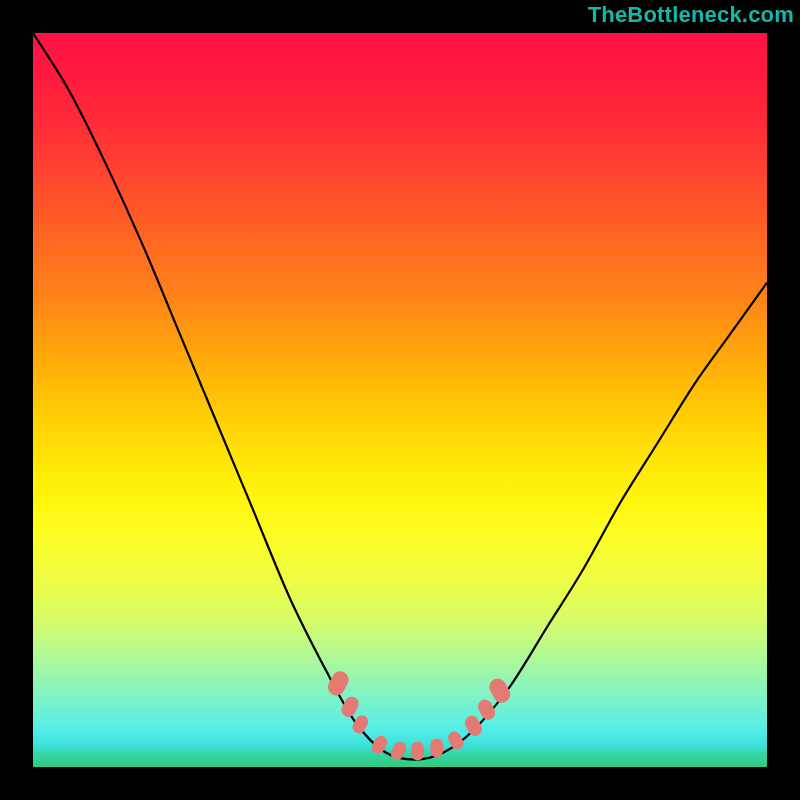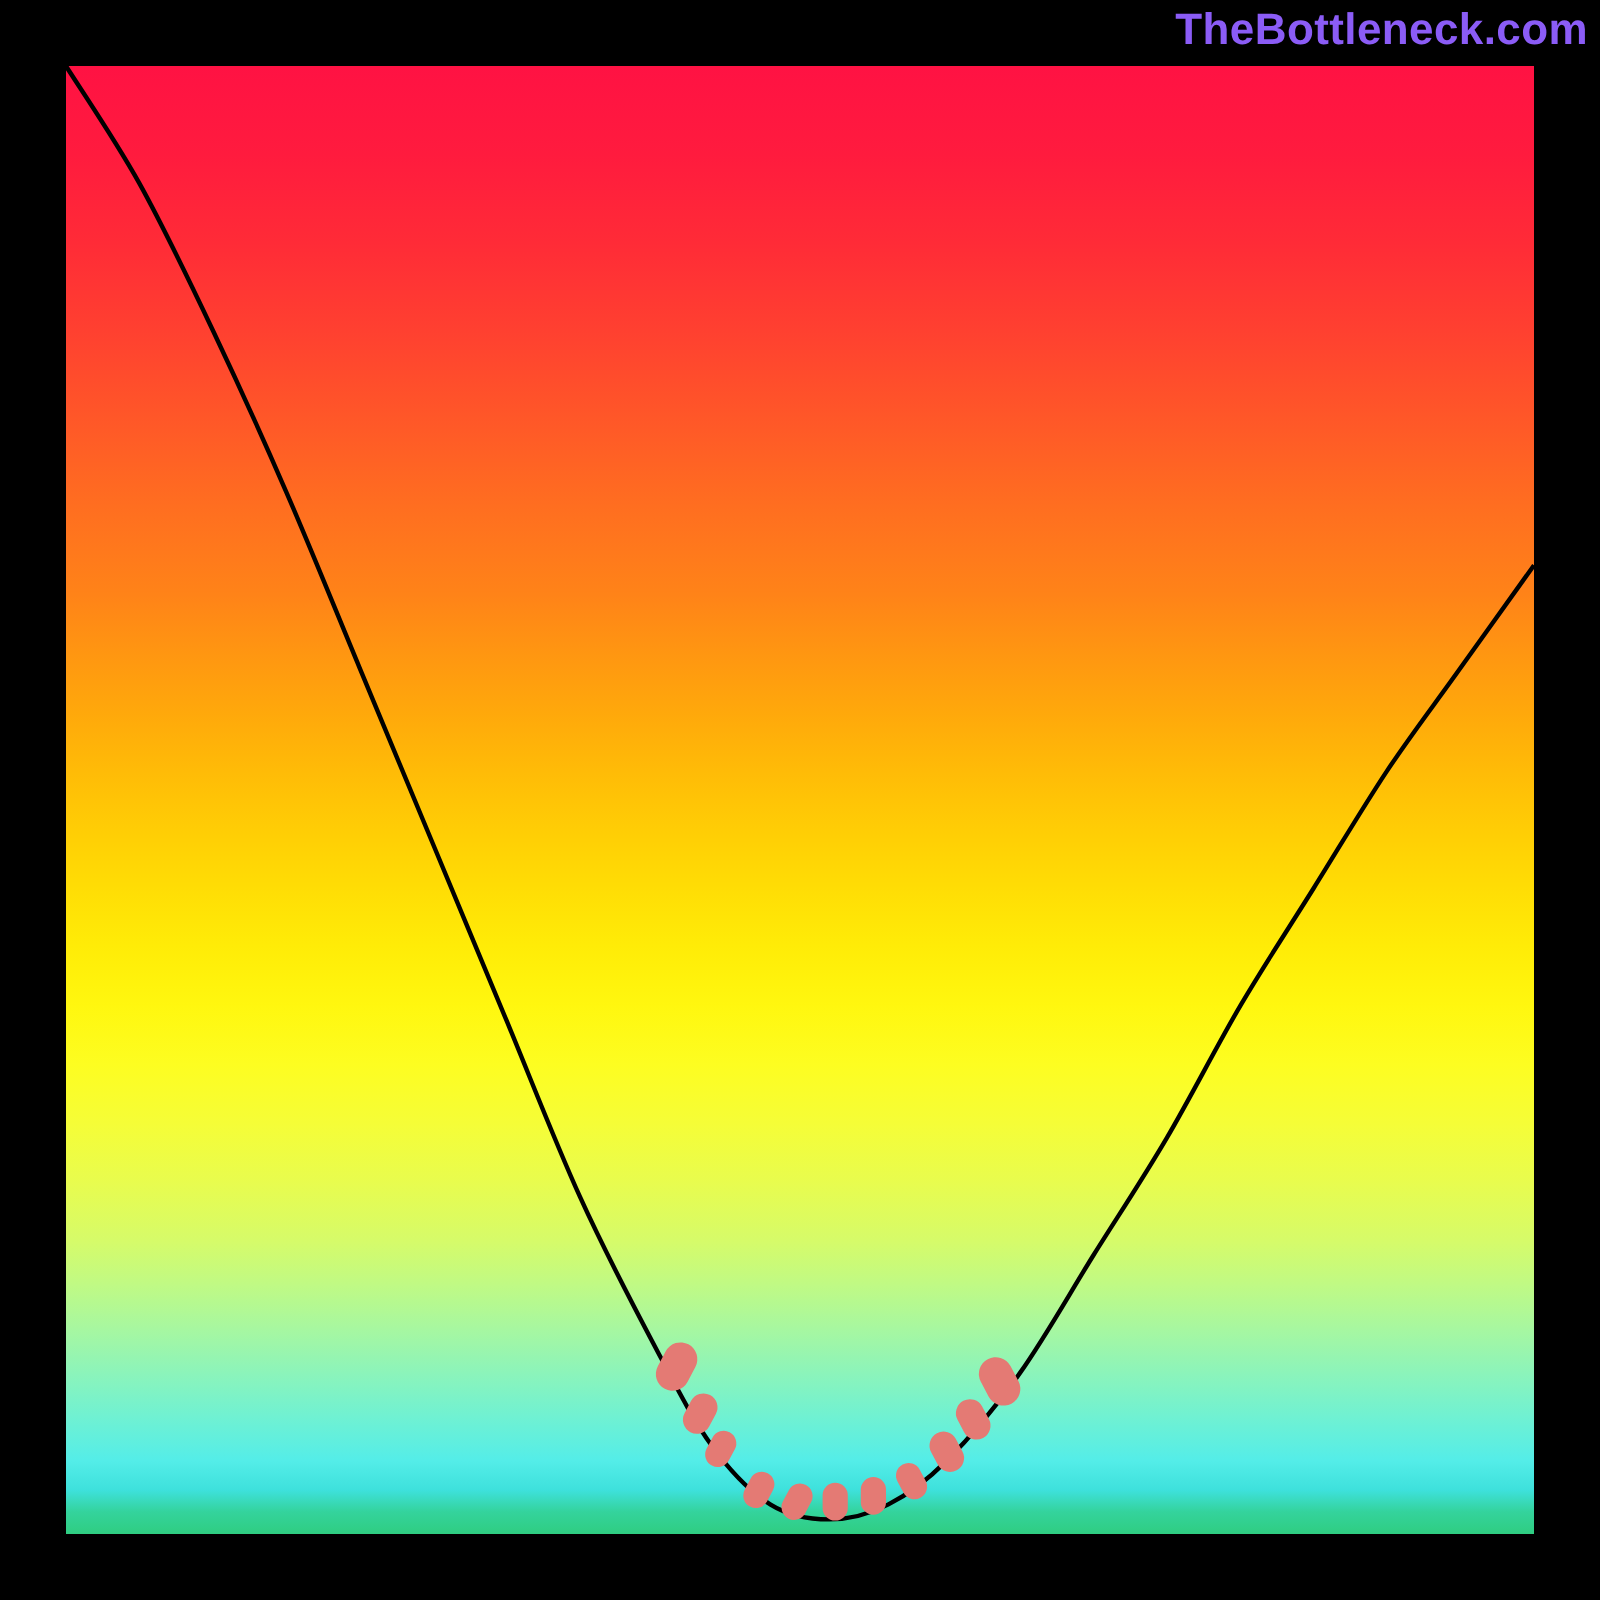--- a/index.html
+++ b/index.html
@@ -54,21 +54,21 @@
         #2fcd81 100%
       );
   }
   .watermark {
     position: absolute;
     top: 2px;
     right: 6px;
     font-family: Arial, Helvetica, sans-serif;
     font-size: 22px;
     font-weight: 600;
-    color: #8b5cf6;
+    color: #14b8a6;
     letter-spacing: 0.2px;
   }
   svg.curve {
     position: absolute;
     left: 0;
     top: 0;
     width: 734px;
     height: 734px;
     overflow: visible;
   }

